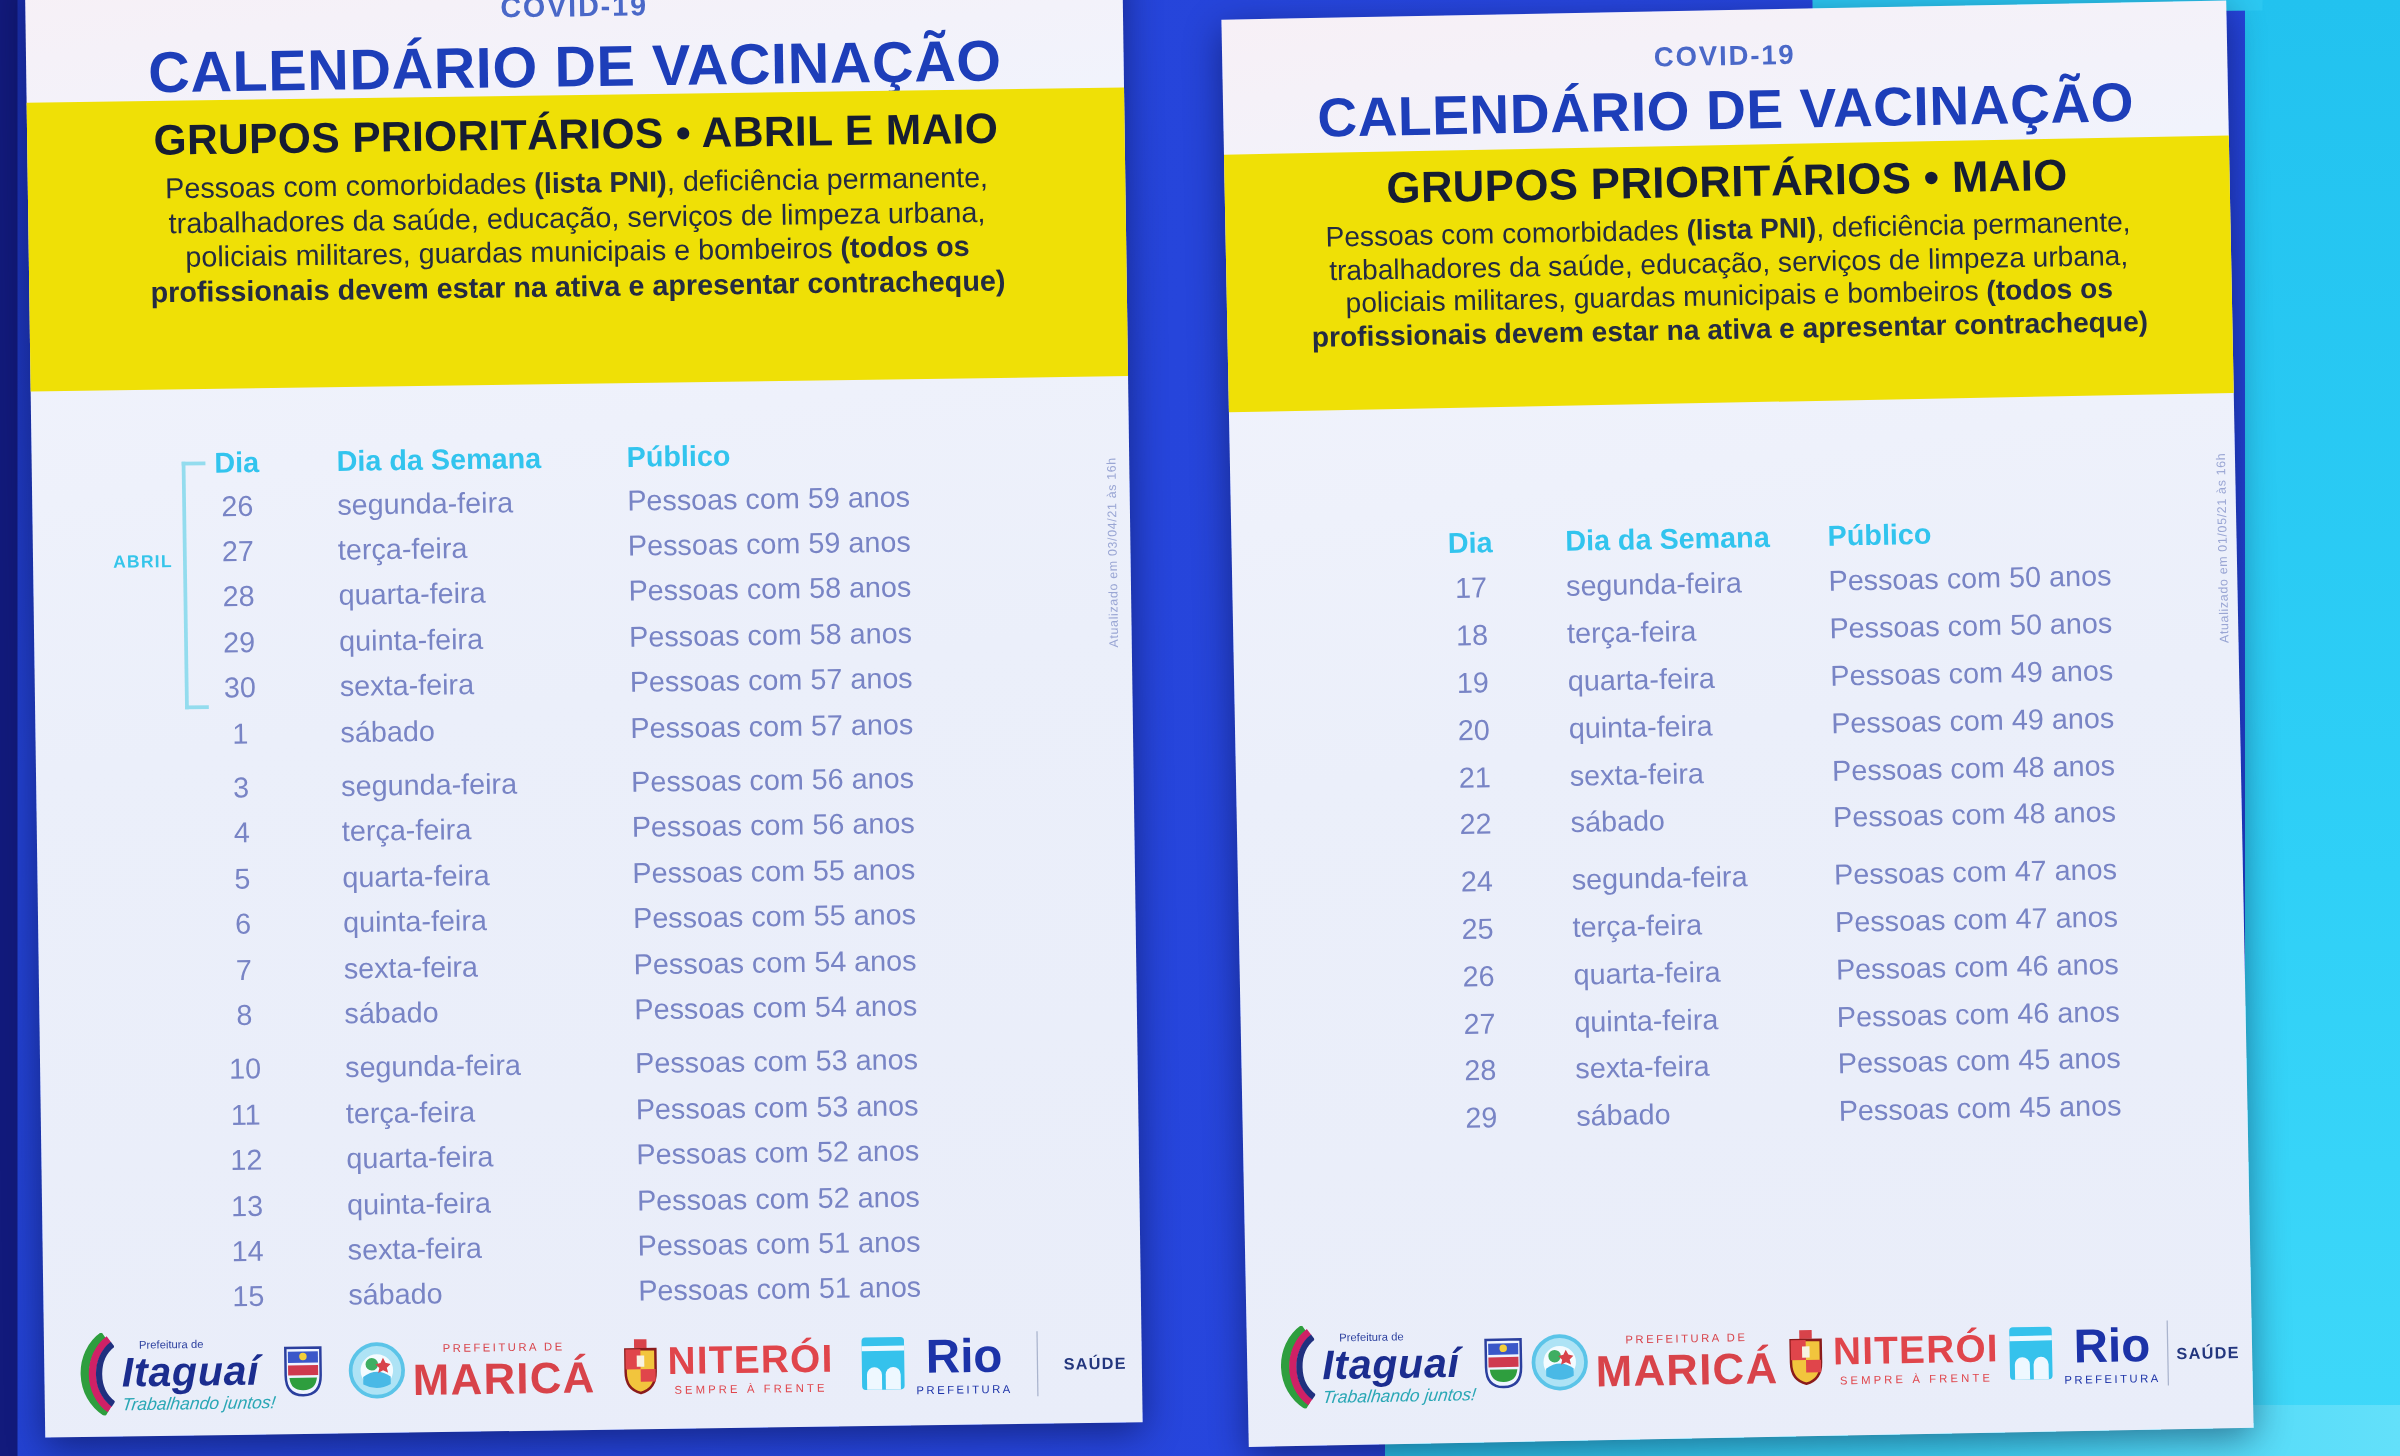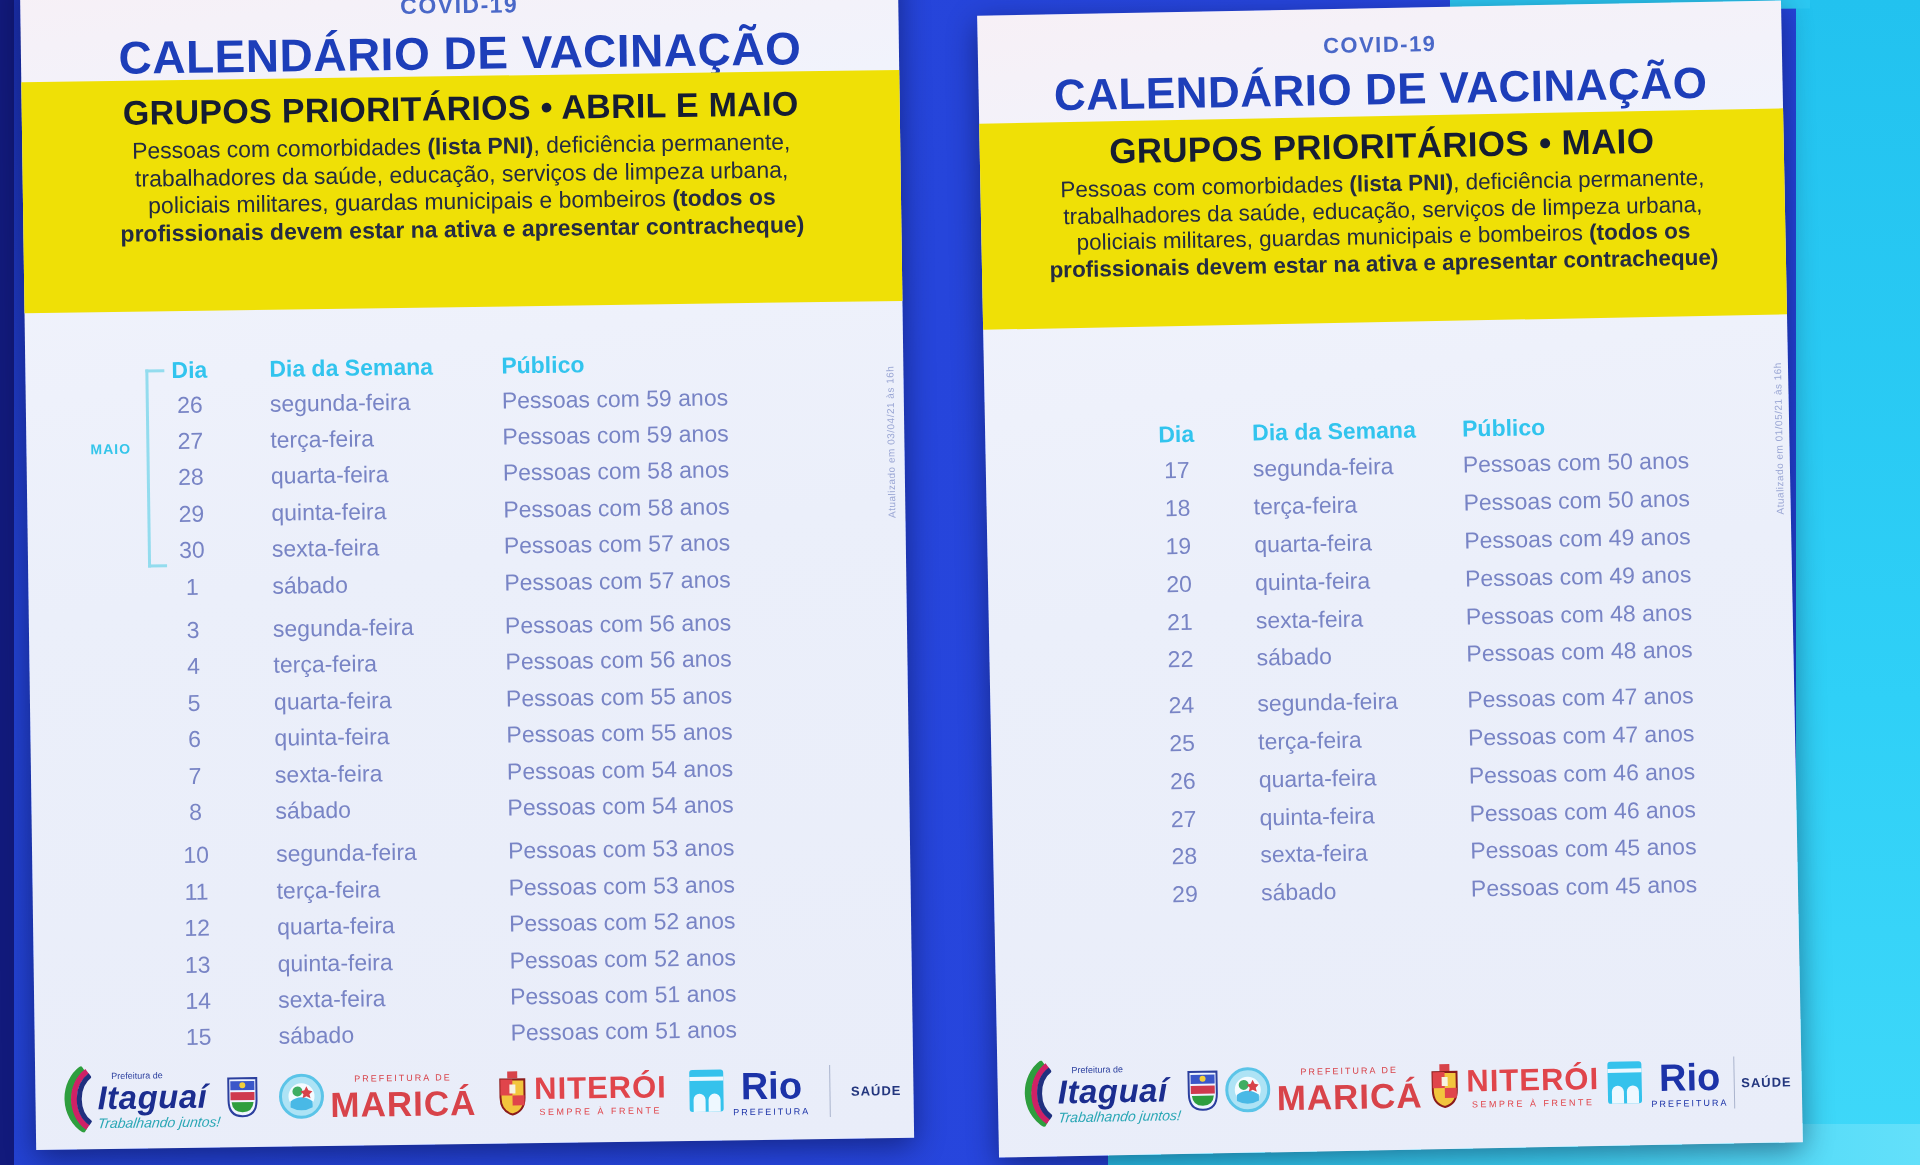--- a/index.html
+++ b/index.html
@@ -206,21 +206,21 @@
             <div class="trow">
               <span class="c c0">15</span>
               <span class="c c1">sábado</span>
               <span class="c c2">Pessoas com 51 anos</span>
             </div>
           </div>
         </div>
     </div>
 
     <div class="bracket"></div>
-    <div class="month-label">MAIO</div>
+    <div class="month-label">ABRIL</div>
     <div class="side-note">Atualizado em 03/04/21 às 16h</div>
 
     <div class="logos">
       <div class="logo">
         <span>
           <svg width="34" height="66" viewBox="0 0 34 66">
             <path d="M26 2 C5 16 5 50 28 64" fill="none" stroke="#2e9e3e" stroke-width="7"></path>
             <path d="M30 5 C12 18 12 48 30 61" fill="none" stroke="#cf2166" stroke-width="6"></path>
             <path d="M33 9 C18 20 18 46 33 57" fill="none" stroke="#20307f" stroke-width="5"></path>
           </svg>

